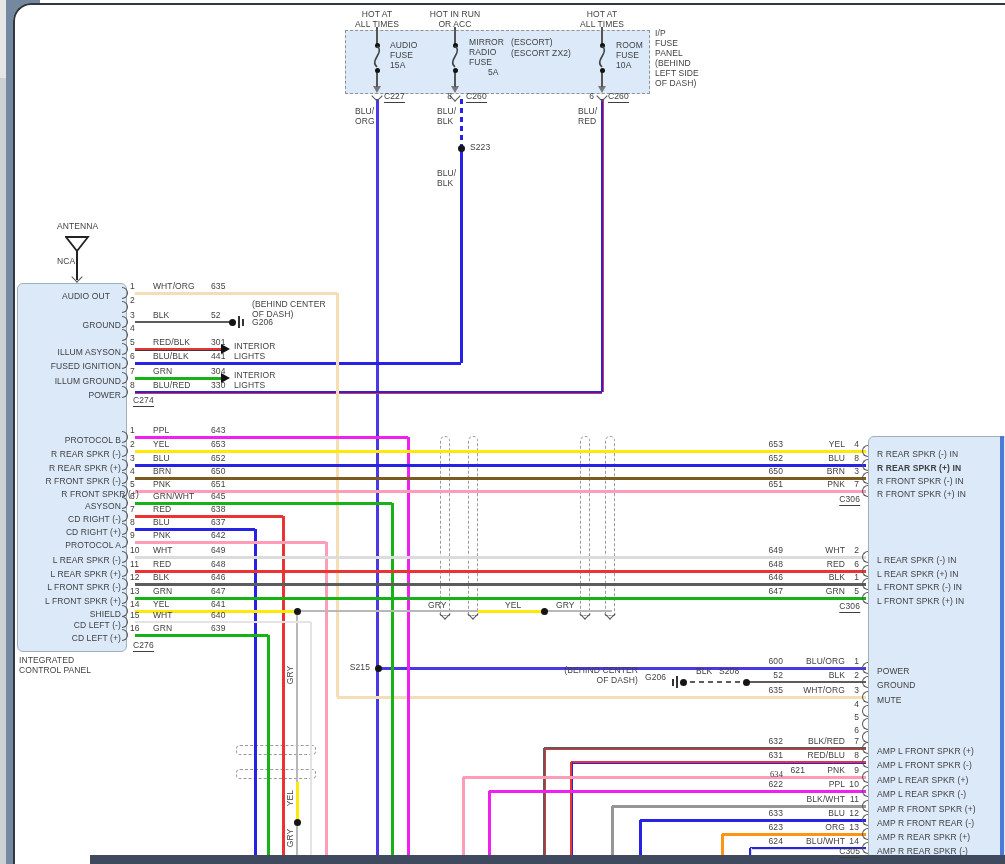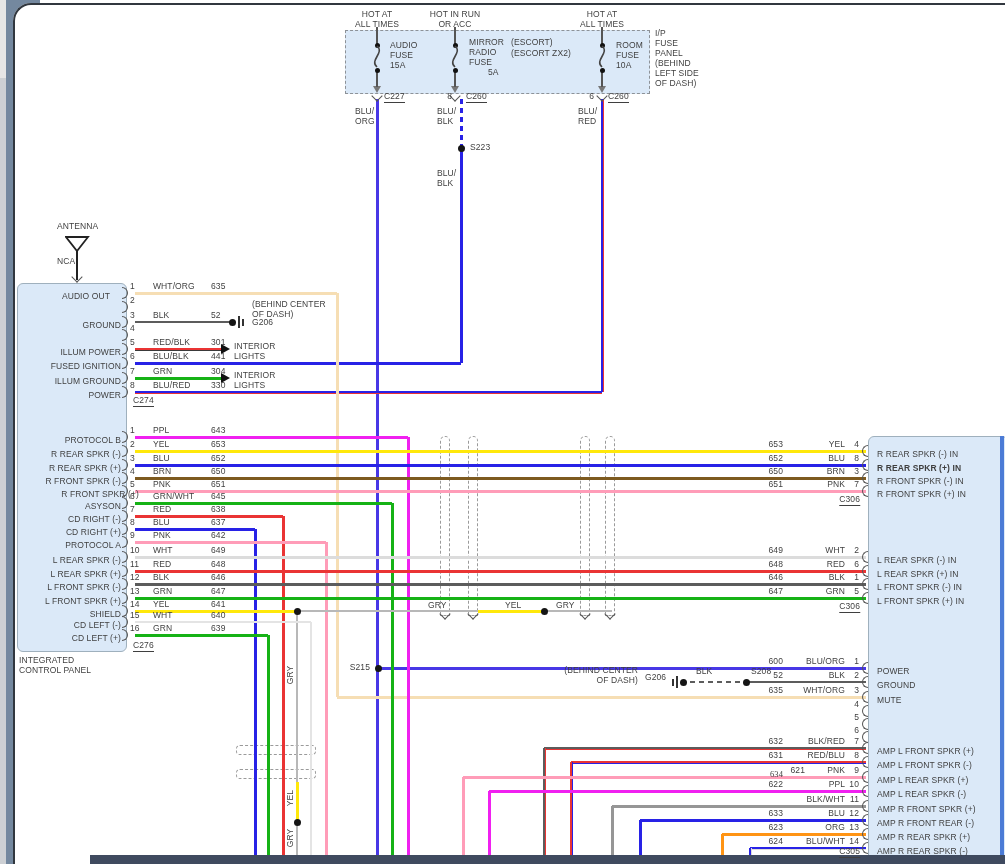--- a/index.html
+++ b/index.html
@@ -197,41 +197,41 @@
     <span class="lbl" style="left: 19px; top: 656px;">INTEGRATED</span>
     <span class="lbl" style="left: 19px; top: 666px;">CONTROL PANEL</span>
     <span class="lbl" style="left: 428px; top: 601px;">GRY</span>
     <span class="lbl" style="left: 505px; top: 601px;">YEL</span>
     <span class="lbl" style="left: 556px; top: 601px;">GRY</span>
     <span class="lbl" style="left: 370px; top: 663px; transform: translateX(-100%);">S215</span>
     <span class="lbl" style="left: 638px; top: 666px; transform: translateX(-100%);">(BEHIND CENTER</span>
     <span class="lbl" style="left: 638px; top: 676px; transform: translateX(-100%);">OF DASH)</span>
     <span class="lbl" style="left: 645px; top: 673px;">G206</span>
     <span class="lbl" style="left: 696px; top: 667px;">BLK</span>
-    <span class="lbl" style="left: 751px; top: 667px;">S208</span>
+    <span class="lbl" style="left: 719px; top: 667px;">S208</span>
     <span class="lbl" style="left: 290px; top: 675px; transform: translate(-50%, -50%) rotate(-90deg);">GRY</span>
     <span class="lbl" style="left: 290px; top: 798px; transform: translate(-50%, -50%) rotate(-90deg);">YEL</span>
     <span class="lbl" style="left: 290px; top: 838px; transform: translate(-50%, -50%) rotate(-90deg);">GRY</span>
     <div style="position: absolute; left: 122px; top: 287px; width: 6px; height: 12px; border-top: 1.4px solid rgb(85, 85, 85); border-right: 1.4px solid rgb(85, 85, 85); border-bottom: 1.4px solid rgb(85, 85, 85); border-left: none; border-image: initial; border-radius: 0px 7px 7px 0px; box-sizing: border-box;"></div>
     <span class="lbl" style="left: 130px; top: 282px;">1</span>
     <span class="lbl" style="left: 110px; top: 292px; transform: translateX(-100%);">AUDIO OUT</span>
     <span class="lbl" style="left: 153px; top: 282px;">WHT/ORG</span>
     <span class="lbl" style="left: 211px; top: 282px;">635</span>
     <div style="position: absolute; left: 122px; top: 301px; width: 6px; height: 12px; border-top: 1.4px solid rgb(85, 85, 85); border-right: 1.4px solid rgb(85, 85, 85); border-bottom: 1.4px solid rgb(85, 85, 85); border-left: none; border-image: initial; border-radius: 0px 7px 7px 0px; box-sizing: border-box;"></div>
     <span class="lbl" style="left: 130px; top: 296px;">2</span>
     <div style="position: absolute; left: 122px; top: 316px; width: 6px; height: 12px; border-top: 1.4px solid rgb(85, 85, 85); border-right: 1.4px solid rgb(85, 85, 85); border-bottom: 1.4px solid rgb(85, 85, 85); border-left: none; border-image: initial; border-radius: 0px 7px 7px 0px; box-sizing: border-box;"></div>
     <span class="lbl" style="left: 130px; top: 311px;">3</span>
     <span class="lbl" style="left: 121px; top: 321px; transform: translateX(-100%);">GROUND</span>
     <span class="lbl" style="left: 153px; top: 311px;">BLK</span>
     <span class="lbl" style="left: 211px; top: 311px;">52</span>
     <div style="position: absolute; left: 122px; top: 329px; width: 6px; height: 12px; border-top: 1.4px solid rgb(85, 85, 85); border-right: 1.4px solid rgb(85, 85, 85); border-bottom: 1.4px solid rgb(85, 85, 85); border-left: none; border-image: initial; border-radius: 0px 7px 7px 0px; box-sizing: border-box;"></div>
     <span class="lbl" style="left: 130px; top: 324px;">4</span>
     <div style="position: absolute; left: 122px; top: 343px; width: 6px; height: 12px; border-top: 1.4px solid rgb(85, 85, 85); border-right: 1.4px solid rgb(85, 85, 85); border-bottom: 1.4px solid rgb(85, 85, 85); border-left: none; border-image: initial; border-radius: 0px 7px 7px 0px; box-sizing: border-box;"></div>
     <span class="lbl" style="left: 130px; top: 338px;">5</span>
-    <span class="lbl" style="left: 121px; top: 348px; transform: translateX(-100%);">ILLUM POWER</span>
+    <span class="lbl" style="left: 121px; top: 348px; transform: translateX(-100%);">ILLUM ASYSON</span>
     <span class="lbl" style="left: 153px; top: 338px;">RED/BLK</span>
     <span class="lbl" style="left: 211px; top: 338px;">301</span>
     <div style="position: absolute; left: 122px; top: 357px; width: 6px; height: 12px; border-top: 1.4px solid rgb(85, 85, 85); border-right: 1.4px solid rgb(85, 85, 85); border-bottom: 1.4px solid rgb(85, 85, 85); border-left: none; border-image: initial; border-radius: 0px 7px 7px 0px; box-sizing: border-box;"></div>
     <span class="lbl" style="left: 130px; top: 352px;">6</span>
     <span class="lbl" style="left: 121px; top: 362px; transform: translateX(-100%);">FUSED IGNITION</span>
     <span class="lbl" style="left: 153px; top: 352px;">BLU/BLK</span>
     <span class="lbl" style="left: 211px; top: 352px;">441</span>
     <div style="position: absolute; left: 122px; top: 372px; width: 6px; height: 12px; border-top: 1.4px solid rgb(85, 85, 85); border-right: 1.4px solid rgb(85, 85, 85); border-bottom: 1.4px solid rgb(85, 85, 85); border-left: none; border-image: initial; border-radius: 0px 7px 7px 0px; box-sizing: border-box;"></div>
     <span class="lbl" style="left: 130px; top: 367px;">7</span>
     <span class="lbl" style="left: 121px; top: 377px; transform: translateX(-100%);">ILLUM GROUND</span>

